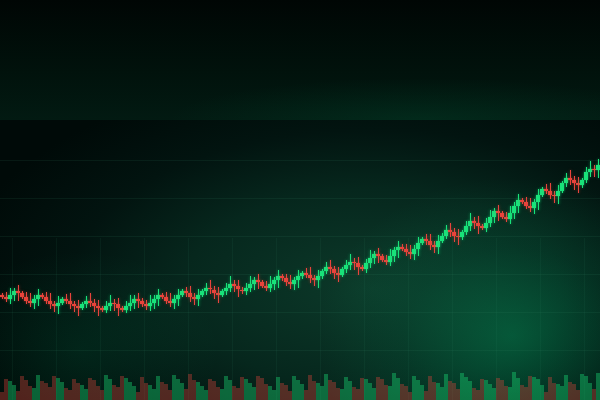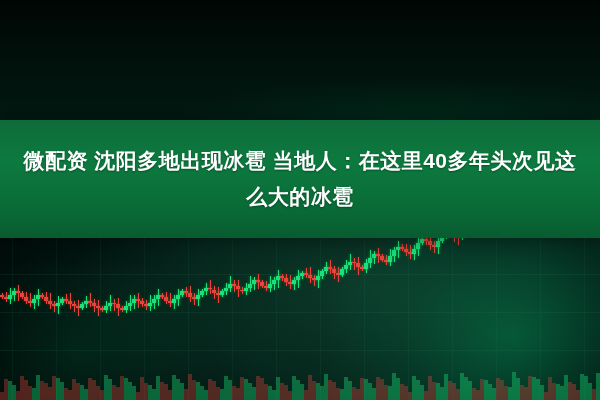--- a/index.html
+++ b/index.html
@@ -919,17 +919,14 @@
           <div class="body" style="top: 164.88px; height: 5.58px;"></div>
         </div>
         <div class="vol up" style="left: 596px; height: 27.4px;"></div>
       </div>
   </div>
 
   <div class="top-strip">
     <div class="faint"></div>
   </div>
 
-  <div class="headline-banner">
-    <div class="headline-text">微配资 沈阳多地出现冰雹 当地人：在这里40多年头次见这么大的冰雹</div>
-  </div>
 
 </div>
 
 </body></html>

